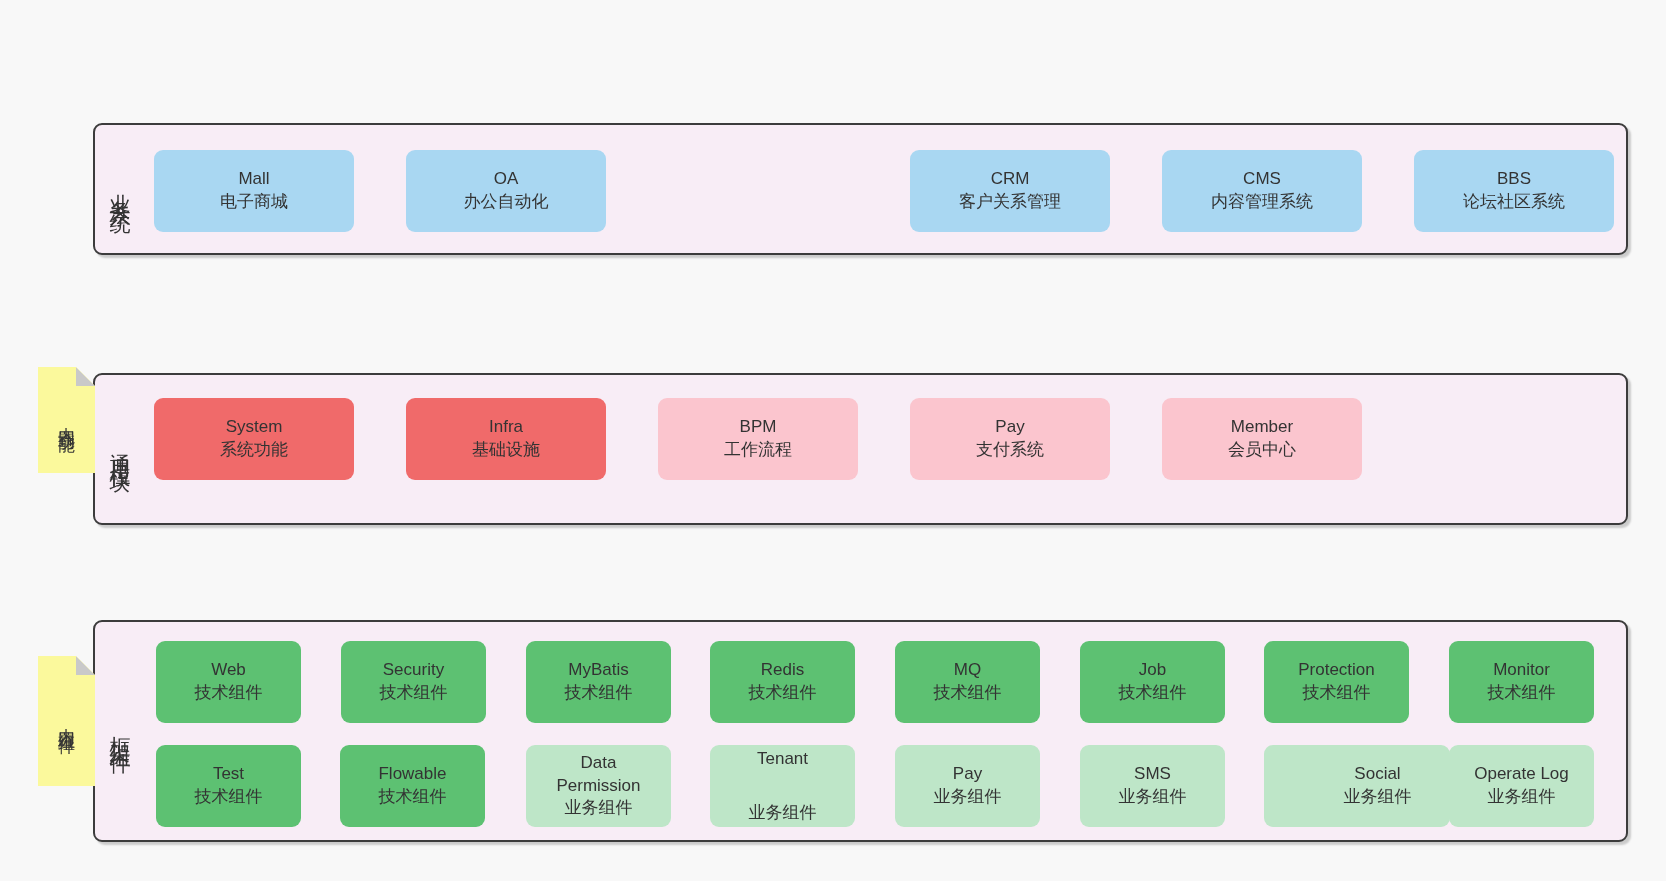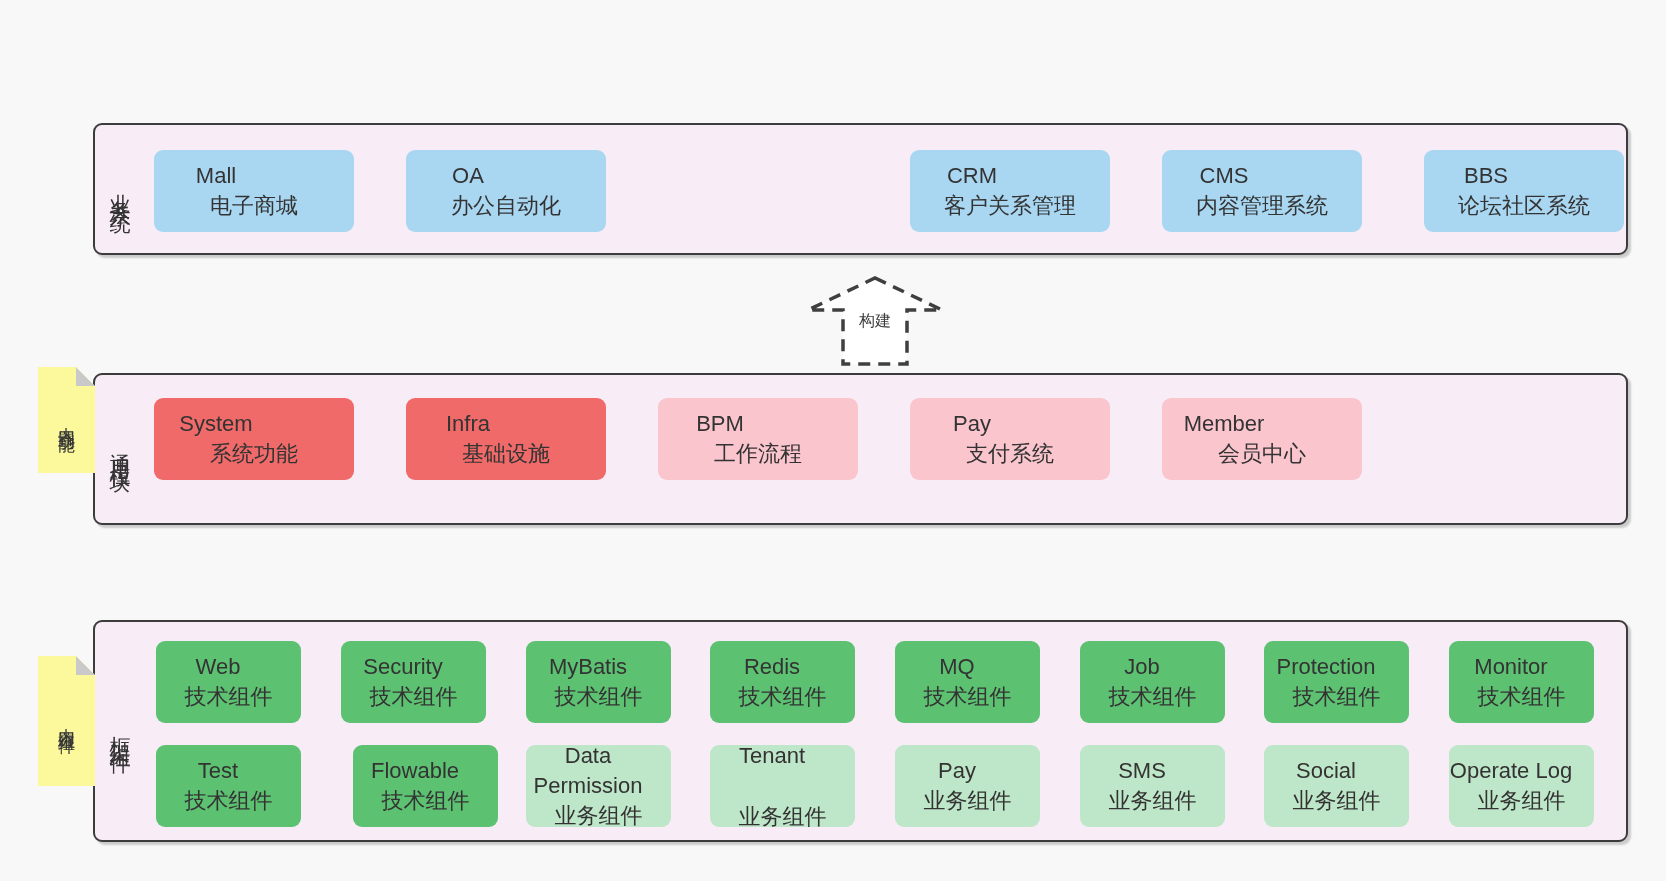--- a/index.html
+++ b/index.html
@@ -14,22 +14,22 @@
     background:#f8edf6;border:2px solid #3c3c3c;border-radius:9px;
     box-shadow:3px 3px 2px rgba(0,0,0,0.18);
   }
   .band-label{
     position:absolute;left:11px;top:50%;transform:translateY(-50%);
     writing-mode:vertical-lr;text-orientation:upright;
     font-size:21px;letter-spacing:6px;color:#333;white-space:nowrap;
   }
   .box{
     position:absolute;border-radius:9px;
-    display:flex;flex-direction:column;justify-content:center;
-    text-align:center;font-size:22px;line-height:1.35;color:#333;
+    display:flex;flex-direction:column;align-items:center;justify-content:center;
+    text-align:center;font-size:17px;line-height:1.35;color:#333;
   }
   .box .box-title{max-width:124px;}
   .wide{width:200px;height:82px;}
   .small{width:145px;height:82px;}
   .blue{background:#a9d7f2;}
   .red{background:#f06a6a;}
   .pink{background:#fbc5ce;}
   .green{background:#5dc172;}
   .green-light{background:#bee6c8;}
   .arrow{position:absolute;width:140px;height:92px;}
@@ -69,32 +69,26 @@
       <div class="box-sub">办公自动化</div>
     </div>
     <div class="box wide blue" style="left:815px;top:25px;">
       <div class="box-title">CRM</div>
       <div class="box-sub">客户关系管理</div>
     </div>
     <div class="box wide blue" style="left:1067px;top:25px;">
       <div class="box-title">CMS</div>
       <div class="box-sub">内容管理系统</div>
     </div>
-    <div class="box wide blue" style="left:1319px;top:25px;margin-left:10px;">
+    <div class="box wide blue" style="left:1319px;top:25px;">
       <div class="box-title">BBS</div>
       <div class="box-sub">论坛社区系统</div>
     </div>
   </div>
 
-  <div class="arrow" style="left:805px;top:275px;">
-    <svg width="140" height="92" viewBox="0 0 140 92">
-      <polygon points="70,3 137,35 102,35 102,89 38,89 38,35 3,35" fill="#ffffff" stroke="#3f3f3f" stroke-width="3.5" stroke-dasharray="12 8" stroke-linejoin="miter"></polygon>
-    </svg>
-    <div class="arrow-label">构建</div>
-  </div>
 
   <div class="band" style="left:93px;top:373px;width:1535px;height:152px;">
     <div class="band-label">通用模块</div>
     <div class="box wide red" style="left:59px;top:23px;">
       <div class="box-title">System</div>
       <div class="box-sub">系统功能</div>
     </div>
     <div class="box wide red" style="left:311px;top:23px;">
       <div class="box-title">Infra</div>
       <div class="box-sub">基础设施</div>
@@ -147,41 +141,41 @@
     </div>
     <div class="box small green" style="left:1354px;top:19px;">
       <div class="box-title">Monitor</div>
       <div class="box-sub">技术组件</div>
     </div>
 
     <div class="box small green" style="left:61px;top:123px;">
       <div class="box-title">Test</div>
       <div class="box-sub">技术组件</div>
     </div>
-    <div class="box small green" style="left:258px;top:123px;">
+    <div class="box small green" style="left:245px;top:123px;">
       <div class="box-title">Flowable</div>
       <div class="box-sub">技术组件</div>
     </div>
     <div class="box small green-light" style="left:431px;top:123px;">
       <div class="box-title">Data Permission</div>
       <div class="box-sub">业务组件</div>
     </div>
     <div class="box small green-light" style="left:615px;top:123px;gap:31px;">
       <div class="box-title">Tenant</div>
       <div class="box-sub">业务组件</div>
     </div>
     <div class="box small green-light" style="left:800px;top:123px;">
       <div class="box-title">Pay</div>
       <div class="box-sub">业务组件</div>
     </div>
     <div class="box small green-light" style="left:985px;top:123px;">
       <div class="box-title">SMS</div>
       <div class="box-sub">业务组件</div>
     </div>
-    <div class="box small green-light" style="left:1169px;top:123px;">
+    <div class="box small green-light" style="left:1169px;top:123px;padding-left:41px;">
       <div class="box-title">Social</div>
       <div class="box-sub">业务组件</div>
     </div>
     <div class="box small green-light" style="left:1354px;top:123px;">
       <div class="box-title">Operate Log</div>
       <div class="box-sub">业务组件</div>
     </div>
   </div>
 
   <div class="note" style="left:38px;top:367px;width:57px;height:106px;">

